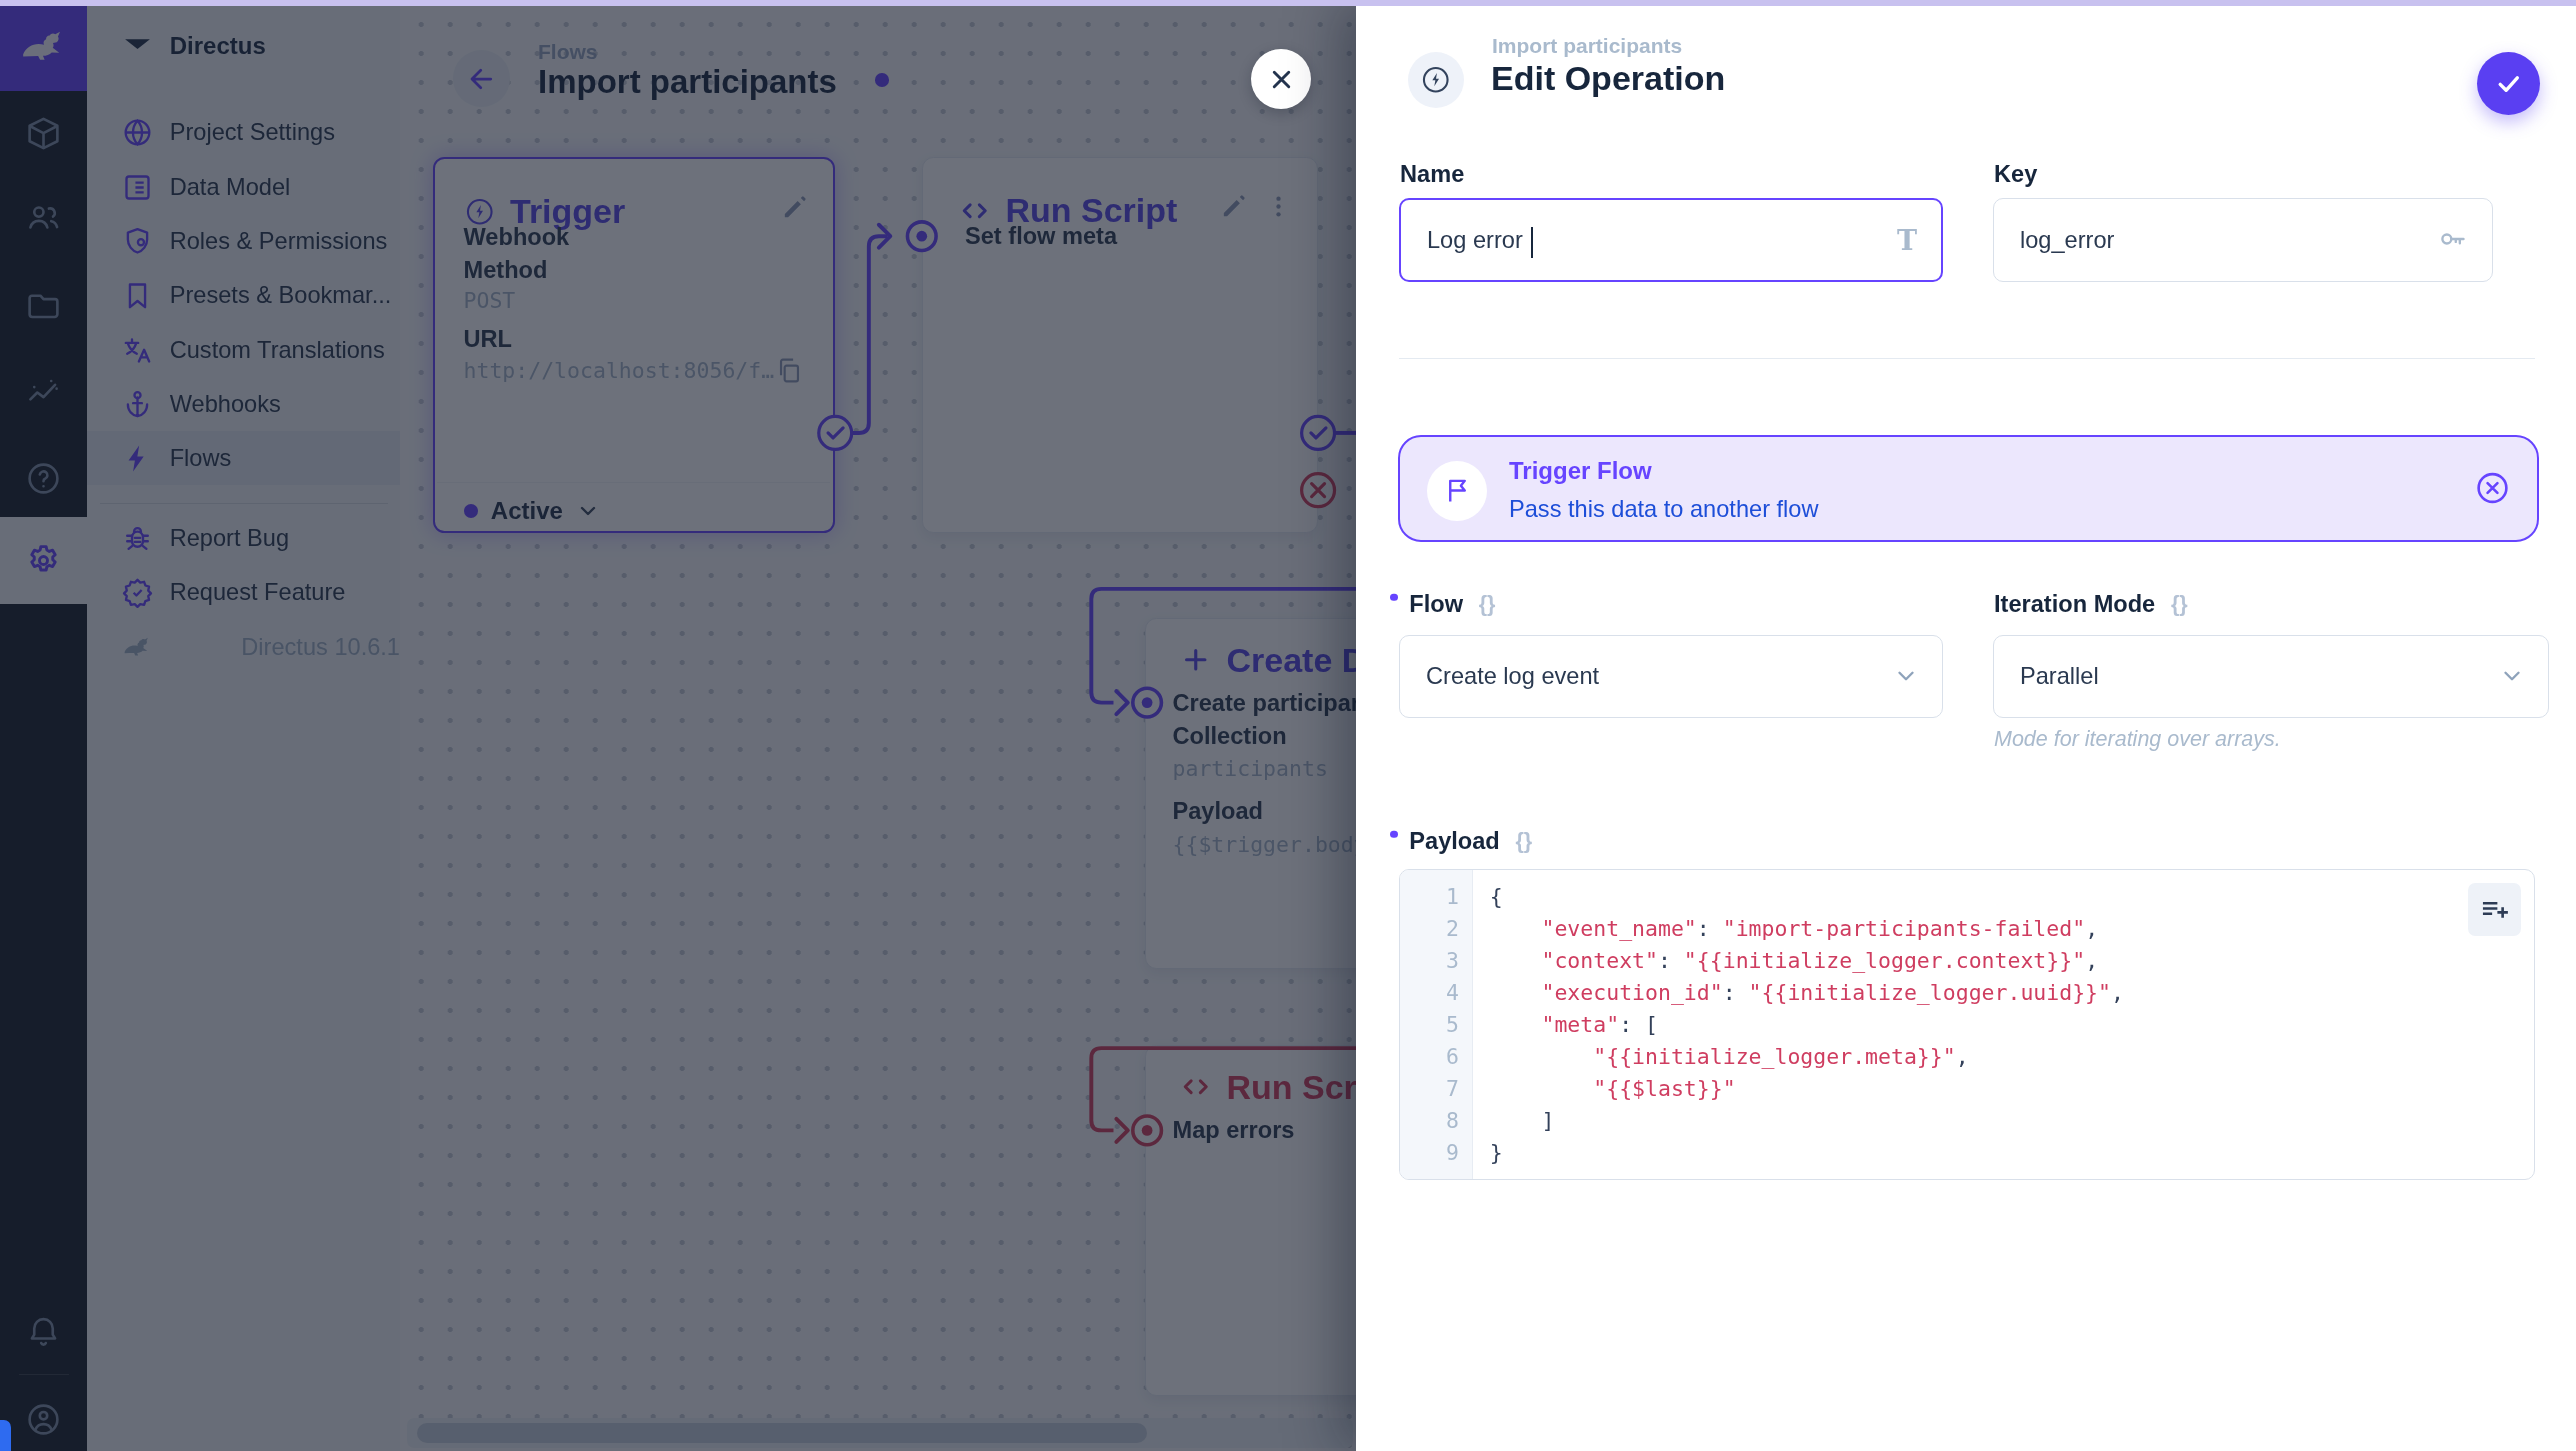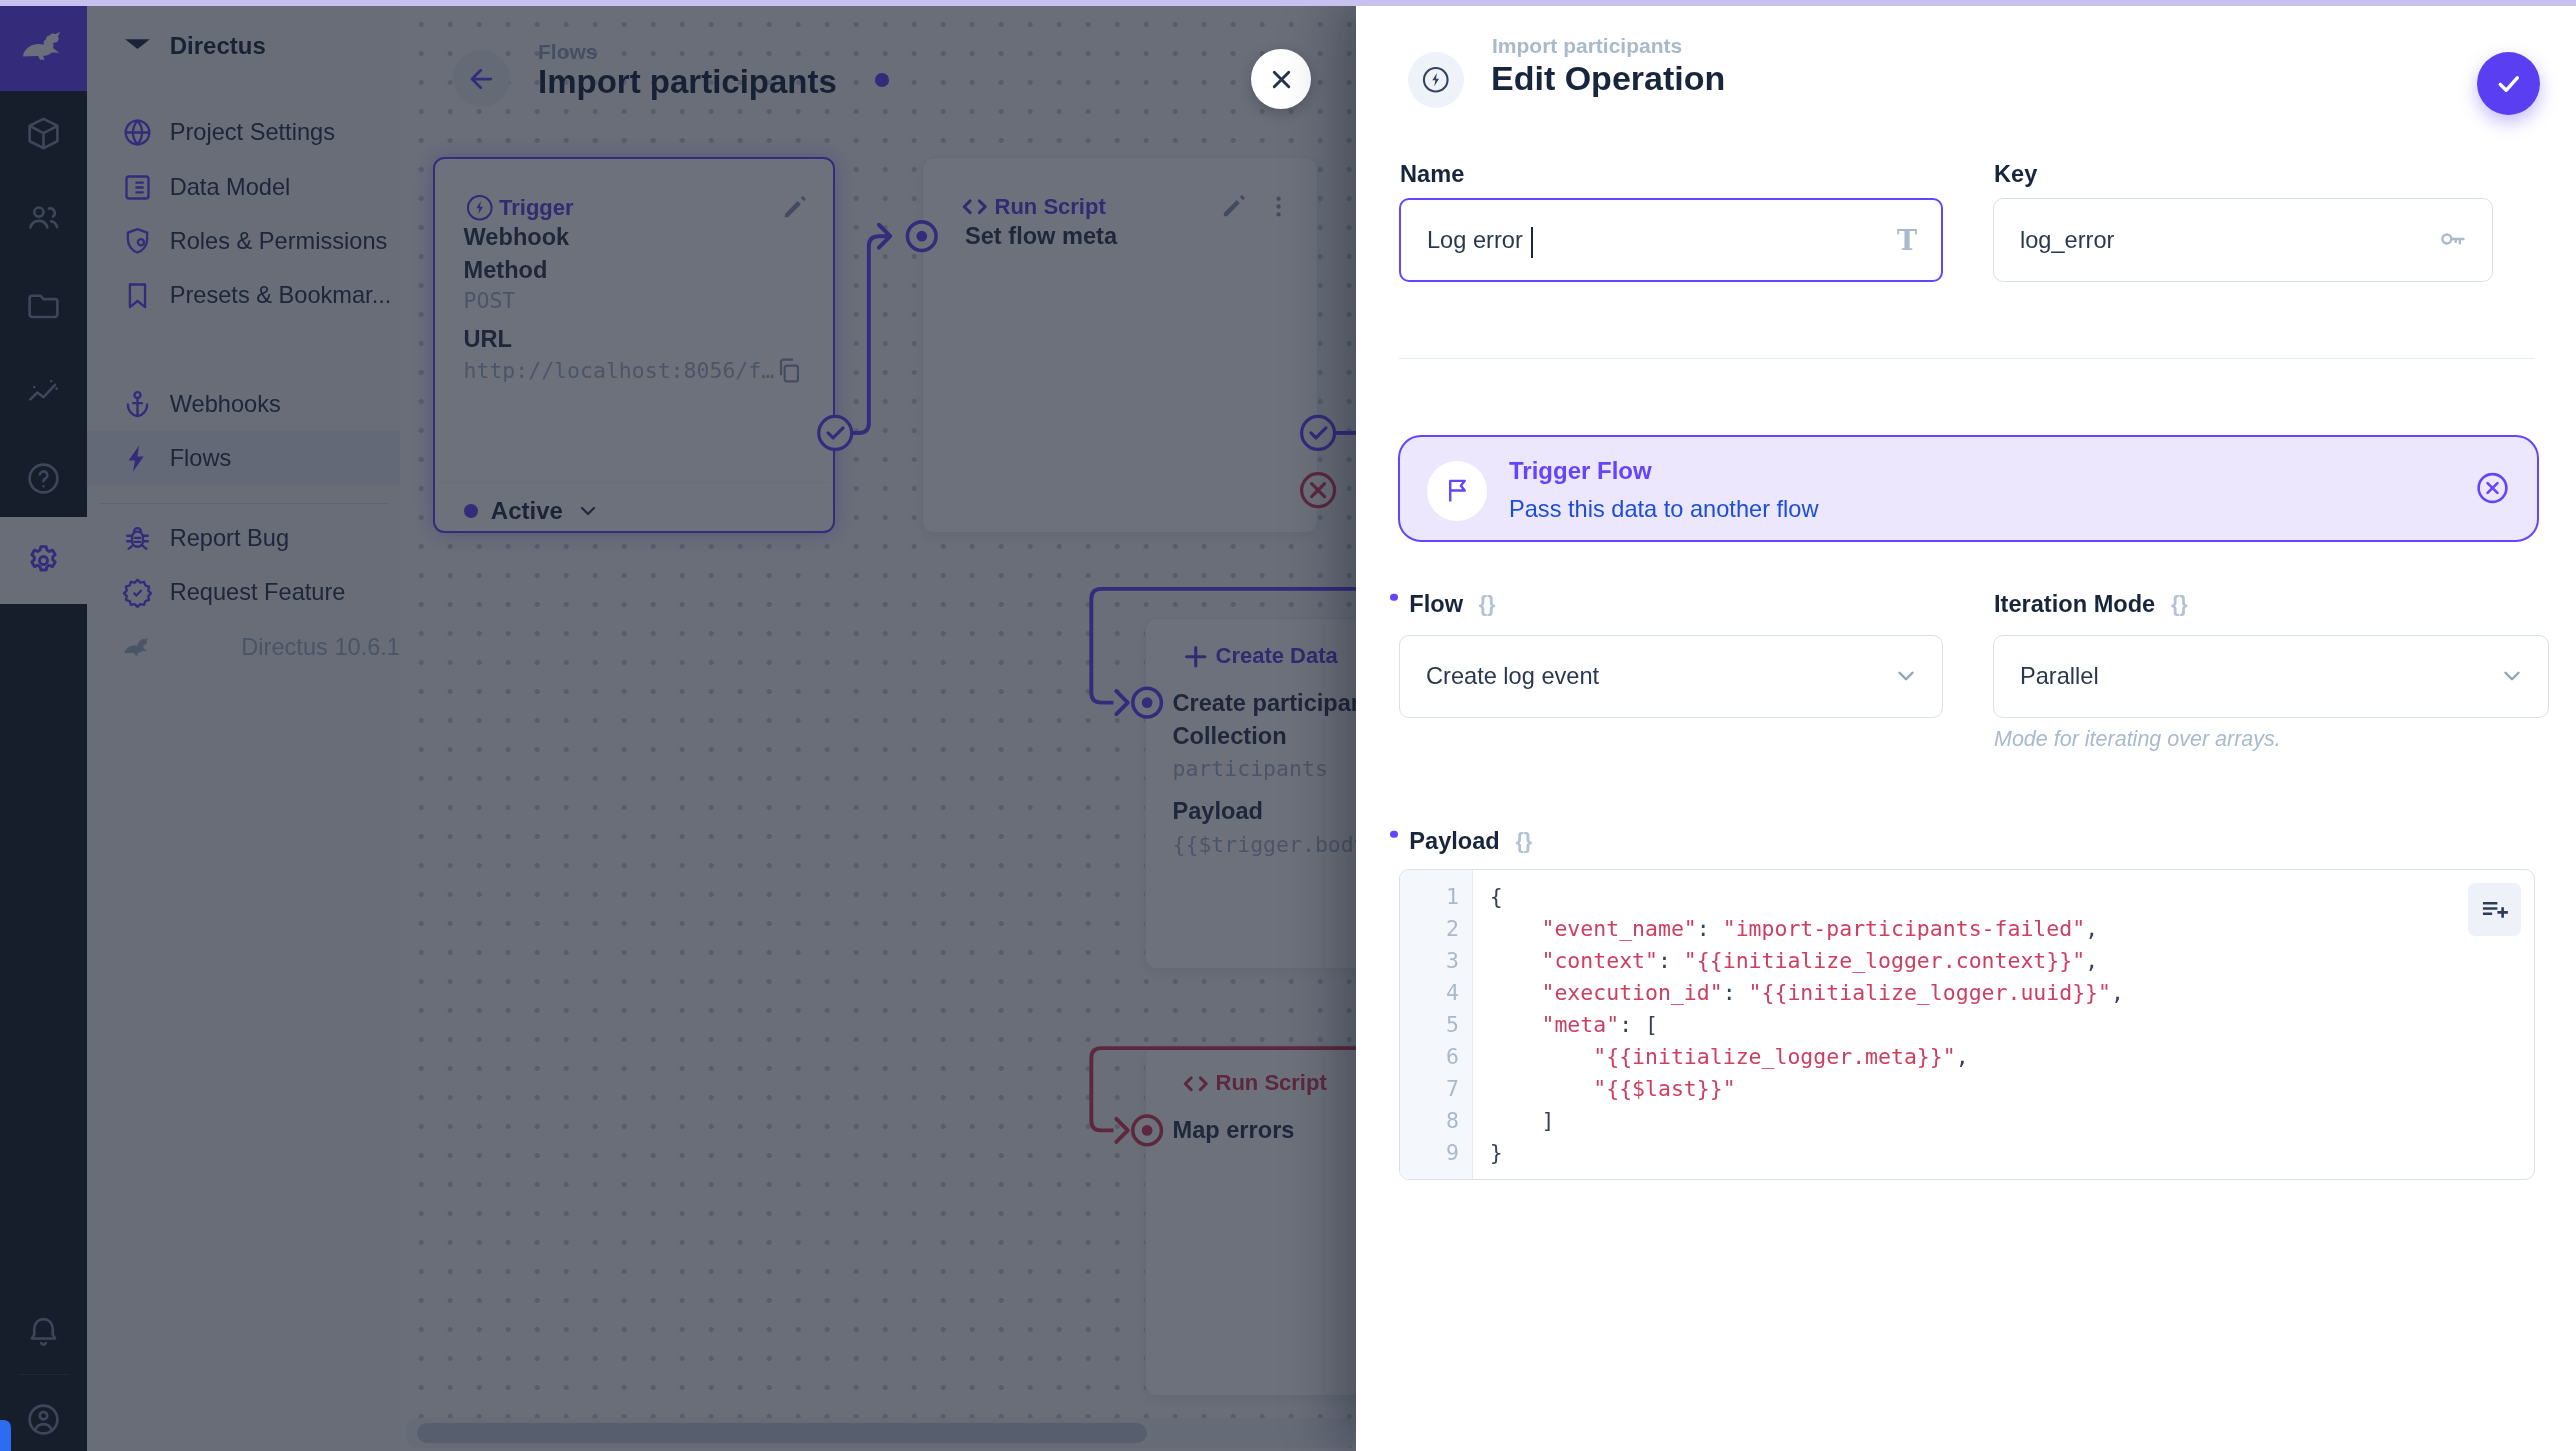--- a/index.html
+++ b/index.html
@@ -32,21 +32,21 @@
             background-image:radial-gradient(rgba(70,86,116,0.28) 2.3px, transparent 2.7px);
             background-size:29px 29px; background-position:5.7px 10px; z-index:2; }
   .flow-back-btn { position:absolute; left:453px; top:50px; width:57px; height:57px; border-radius:50%; background:#e6ebf3; display:flex; align-items:center; justify-content:center; color:#6644ff; }
   .flow-breadcrumb { position:absolute; left:538px; top:40px; font-size:21px; font-weight:600; color:#93a3c0; }
   .flow-title { position:absolute; left:538px; top:63px; font-size:33px; font-weight:700; color:#1c2b44; }
   .unsaved-dot { position:absolute; left:875px; top:73px; width:13.6px; height:13.6px; border-radius:50%; background:#6644ff; }
   .close-btn { position:absolute; left:1251px; top:49px; width:60px; height:60px; border-radius:50%; background:#ffffff; display:flex; align-items:center; justify-content:center; color:#24344e; z-index:55; box-shadow:0 4.3px 13px rgba(16,24,40,0.25); }
 
   .panel { position:absolute; background:#fdfdfe; border:1.4px solid #e2e8f1; border-radius:11.4px; overflow:hidden; box-shadow:0 4.3px 13px rgba(23,41,64,0.07); }
   .panel.selected { border:2.1px solid #6644ff; box-shadow:0 0 21.5px rgba(102,68,255,0.35); }
-  .p-title { position:absolute; display:flex; align-items:center; gap:4px; color:#5847e6; font-size:22px; font-weight:700; }
+  .p-title { position:absolute; display:flex; align-items:center; gap:15px; color:#5847e6; font-size:34px; font-weight:700; }
   .p-title svg { width:31.5px; height:31.5px; }
   .p-title.red { color:#cf3d60; }
   .p-edit { position:absolute; color:#8d9ab8; }
   .p-edit svg, .p-kebab svg { width:29px; height:29px; }
   .p-kebab { position:absolute; color:#8d9ab8; }
   .p-label { position:absolute; font-size:23.6px; font-weight:600; color:#2e3d56; white-space:nowrap; }
   .p-mono { position:absolute; font-family:"DejaVu Sans Mono", monospace; font-size:21.5px; color:#a4b4ca; white-space:nowrap; }
   .p-divider { position:absolute; left:2.9px; right:2.9px; height:1.4px; background:#eef1f6; }
   .active-chip { position:absolute; display:flex; align-items:center; gap:13px; }
   .active-chip .adot { width:14.3px; height:14.3px; border-radius:50%; background:#6644ff; }
@@ -197,20 +197,29 @@
         </span>
       <span class="nlabel">Roles &amp; Permissions</span>
     </div>
     <div class="nav-item" style="top:268px;">
       <span class="nicon">
           <svg viewBox="0 0 24 24" width="33" height="33" fill="none" stroke="currentColor" stroke-width="1.7" stroke-linejoin="round">
             <path d="M6.5 4h11v16.5L12 16l-5.5 4.5z"></path>
           </svg>
         </span>
       <span class="nlabel">Presets &amp; Bookmar...</span>
+    </div>
+    <div class="nav-item" style="top:323px;">
+      <span class="nicon">
+          <svg viewBox="0 0 24 24" width="33" height="33" fill="none" stroke="currentColor" stroke-width="1.7" stroke-linecap="round" stroke-linejoin="round">
+            <path d="M3.5 6.5h9M8 4v2.5M5 6.8c1 3.4 3.4 6 6.5 7.6M11 6.8c-1 3.4-3.4 6-6.5 7.6"></path>
+            <path d="m13 20 3.8-8.5L20.5 20M14.4 17h4.8"></path>
+          </svg>
+        </span>
+      <span class="nlabel">Custom Translations</span>
     </div>
     <div class="nav-item" style="top:377px;">
       <span class="nicon">
           <svg viewBox="0 0 24 24" width="33" height="33" fill="none" stroke="currentColor" stroke-width="1.7" stroke-linecap="round">
             <circle cx="12" cy="5.2" r="2.2"></circle>
             <path d="M12 7.4V21M5 12.5c0 4.7 3.2 7.7 7 8.5 3.8-.8 7-3.8 7-8.5M8.8 11.5H15.2" transform="translate(0 -0.5)"></path>
           </svg>
         </span>
       <span class="nlabel">Webhooks</span>
     </div>

